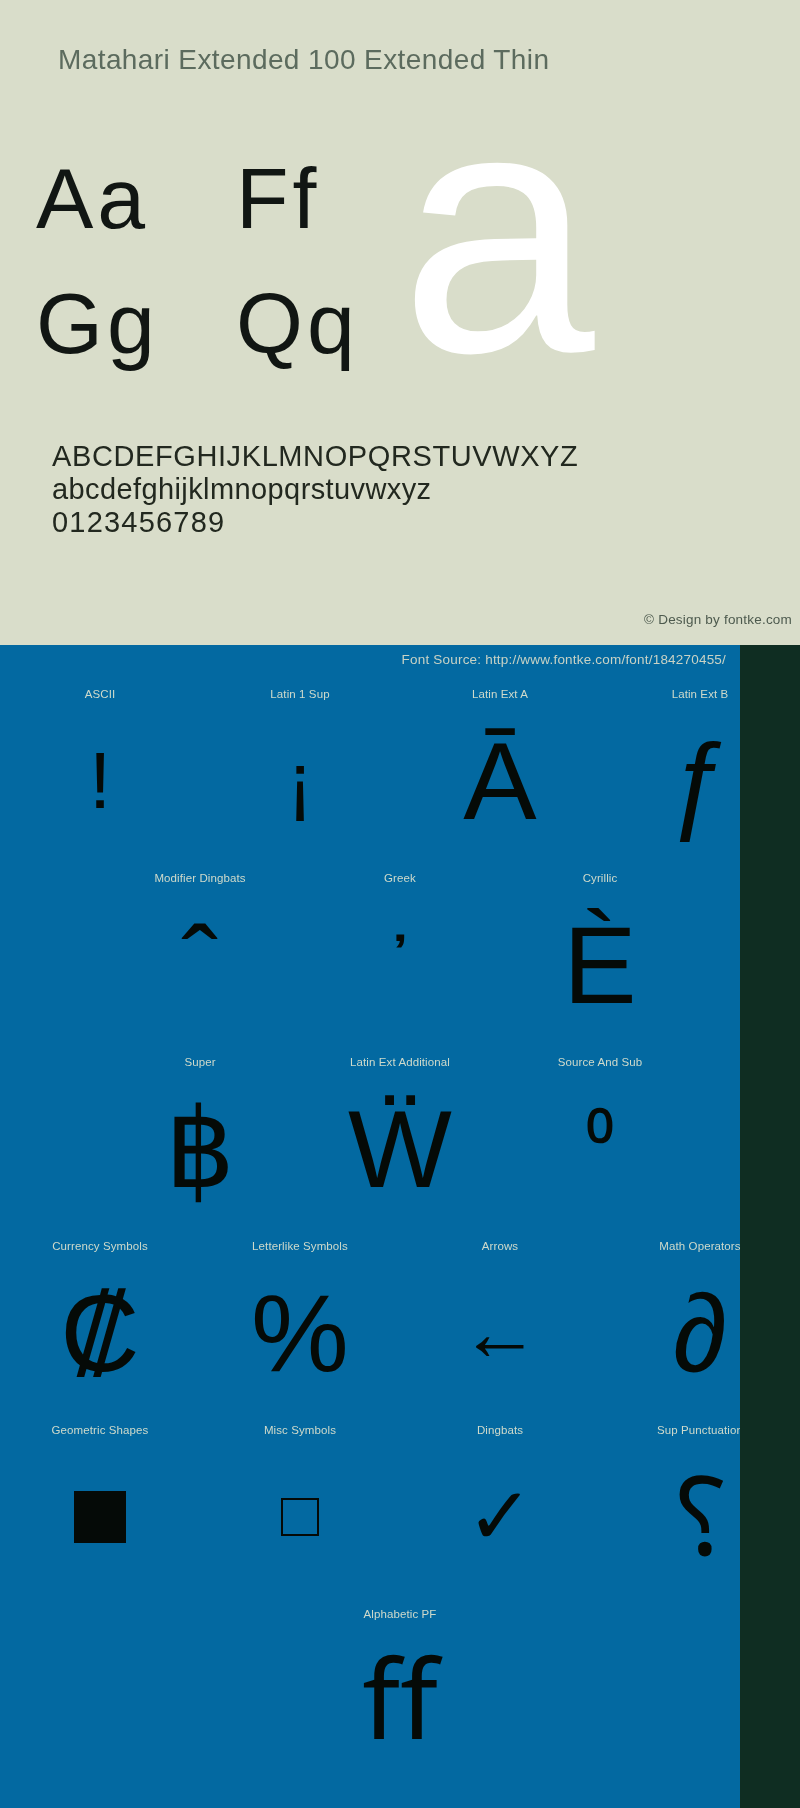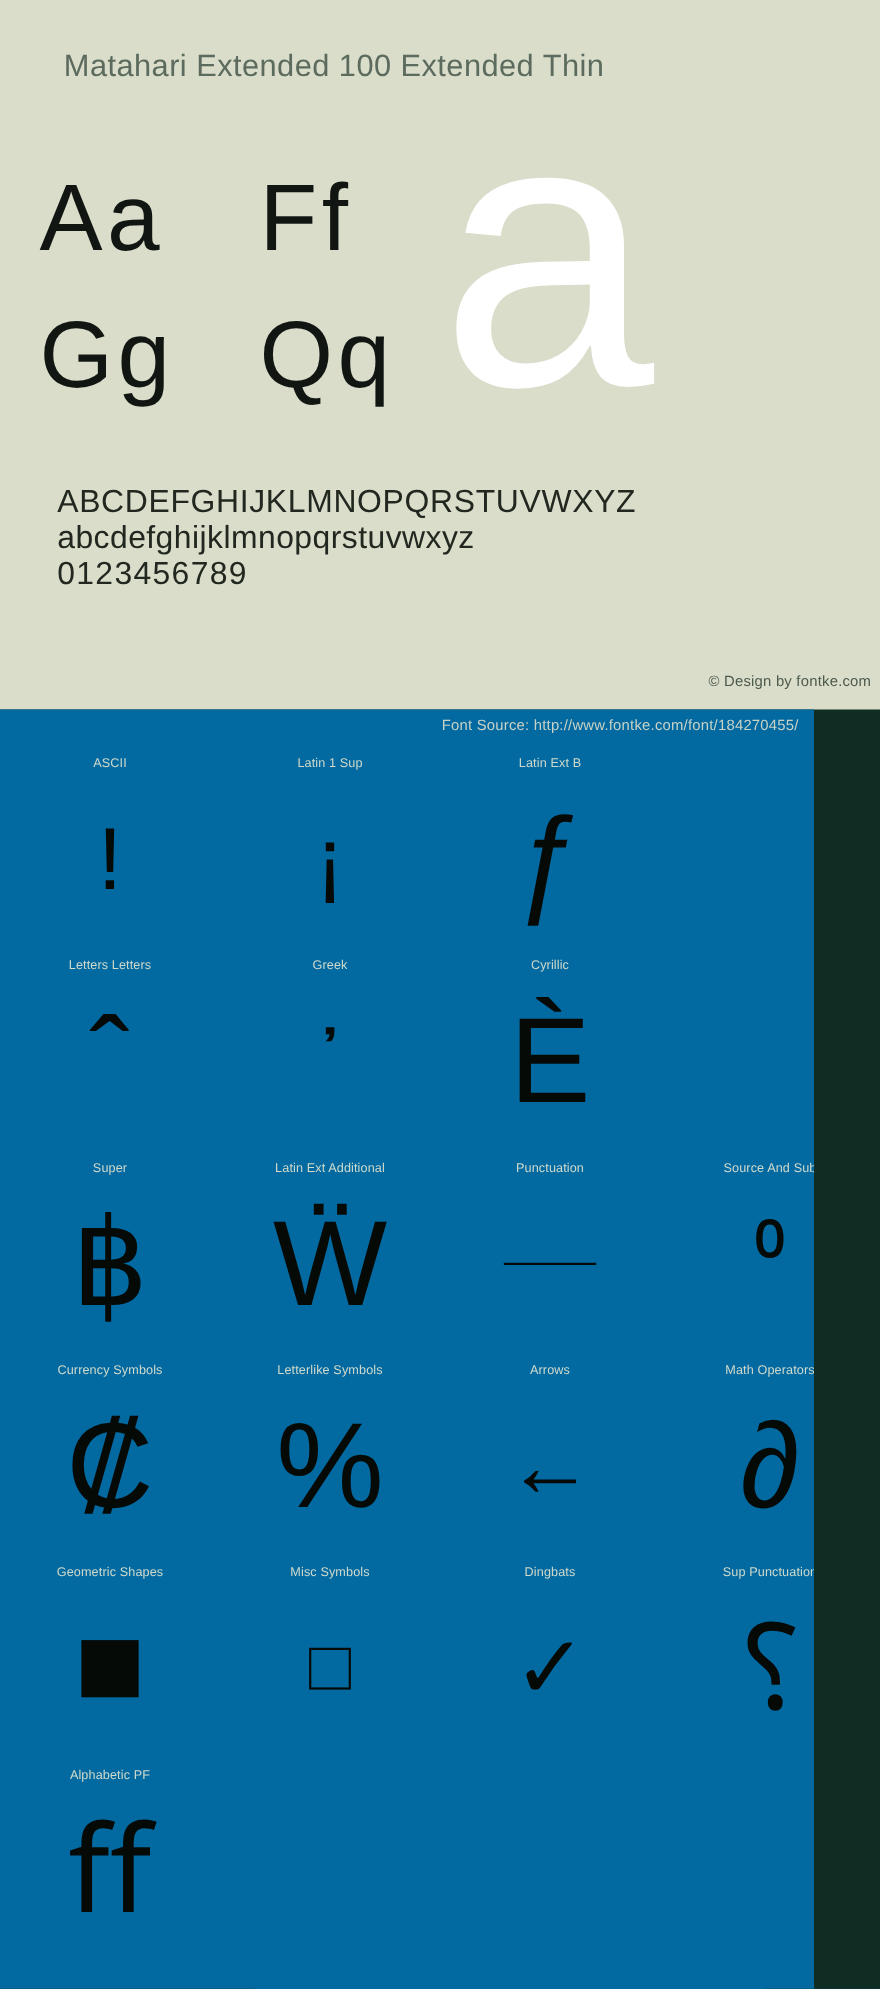--- a/index.html
+++ b/index.html
@@ -119,20 +119,21 @@
   .blocks {
     position: absolute;
     left: 0;
     top: 42px;
     width: 800px;
   }
   .block-row {
     display: flex;
     width: 800px;
     height: 184px;
+    justify-content: center;
   }
   .block {
     width: 185px;
     margin: 0 7.5px;
     text-align: center;
     position: relative;
   }
   .block-label {
     font-size: 11.5px;
     font-weight: 300;
@@ -211,52 +212,50 @@
         <div class="block-row">
           <div class="block">
             <div class="block-label">ASCII</div>
             <div class="block-sample sm">!</div>
           </div>
           <div class="block">
             <div class="block-label">Latin 1 Sup</div>
             <div class="block-sample sm">¡</div>
           </div>
           <div class="block">
+            <div class="block-label">Latin Ext A</div>
+            <div class="block-sample">Ā</div>
+          </div>
+          <div class="block">
             <div class="block-label">Latin Ext B</div>
             <div class="block-sample">ƒ</div>
           </div>
         </div>
         <div class="block-row">
           <div class="block">
-            <div class="block-label">Letters Letters</div>
+            <div class="block-label">Modifier Dingbats</div>
             <div class="block-sample">ˆ</div>
           </div>
           <div class="block">
             <div class="block-label">Greek</div>
             <div class="block-sample sm">᾽</div>
           </div>
           <div class="block">
             <div class="block-label">Cyrillic</div>
             <div class="block-sample">Ѐ</div>
           </div>
         </div>
         <div class="block-row">
           <div class="block">
             <div class="block-label">Super</div>
             <div class="block-sample">฿</div>
           </div>
           <div class="block">
             <div class="block-label">Latin Ext Additional</div>
             <div class="block-sample">Ẅ</div>
-          </div>
-          <div class="block">
-            <div class="block-label">Punctuation</div>
-            <div class="block-sample sq">
-              <div class="dash-line"></div>
-            </div>
           </div>
           <div class="block">
             <div class="block-label">Source And Sub</div>
             <div class="block-sample sm">⁰</div>
           </div>
         </div>
         <div class="block-row">
           <div class="block">
             <div class="block-label">Currency Symbols</div>
             <div class="block-sample">₡</div>

